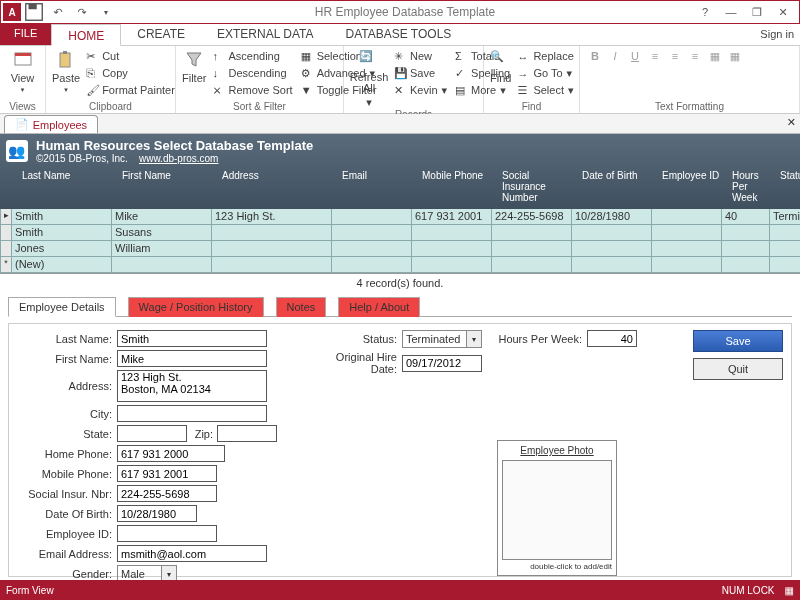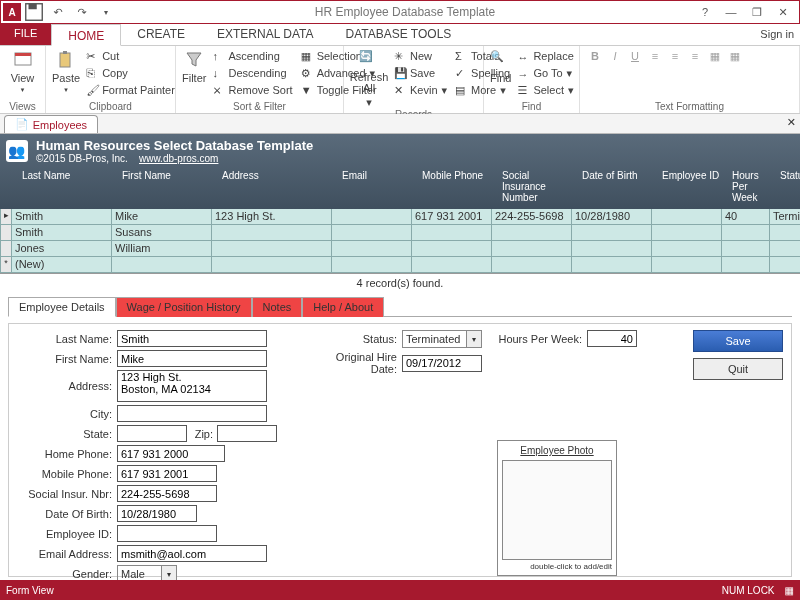--- a/index.html
+++ b/index.html
@@ -45,21 +45,21 @@
   .gridhdr > div { padding: 2px 4px 6px 4px; }
   
   .datagrid { border-bottom: 1px solid #999;}
   .row { display:grid; grid-template-columns: 12px 100px 100px 120px 80px 80px 80px 80px 70px 48px 70px; font-size:11px; background:#cde8e5; }
   .row > div { border: 1px solid #8aa; border-top:none; border-left:none; padding: 1px 3px; height:16px; overflow:hidden; white-space:nowrap; }
   .row > div:first-child { background:#e8e8e8; border-left:1px solid #8aa; text-align:center; font-size:9px;}
   .row.newrow > div:first-child::before{content:"*";}
   .row.sel > div:first-child::before{content:"▸";}
   .recfound { text-align:center; padding: 3px; font-size:11px; background:#fff;}
   
-  .dtabs { display:flex; gap:0; border-bottom:1px solid #aaa; margin:4px 8px 0 8px;}
+  .dtabs { display:flex; gap:12px; border-bottom:1px solid #aaa; margin:4px 8px 0 8px;}
   .dtab { padding:3px 10px; border:1px solid #aaa; border-bottom:none; background:#ef4444; font-size:11px; position:relative; top:1px;}
   .dtab.active { background:#fff; border-bottom:1px solid #fff;}
   
   .formwrap { display:flex; gap: 10px; margin: 6px 8px 0 8px; height: 254px; border:1px solid #ccc; padding:6px 8px 4px 8px;}
   .formcol { flex: 0 0 auto;}
   .frow { display:flex; align-items:center; margin-bottom:3px; }
   .flabel { width: 100px; text-align:right; padding-right:5px; font-size:11px;}
   .finput { border:1px solid #555; height:17px; padding:0 3px; font-size:11px; background:#fff;}
   .fcombo { border:1px solid #888; height:18px; display:flex; align-items:center; }
   .fcombo .arrow{ width:15px; height:16px; border-left:1px solid #888; background:#eee; display:flex; align-items:center; justify-content:center; font-size:8px;}

